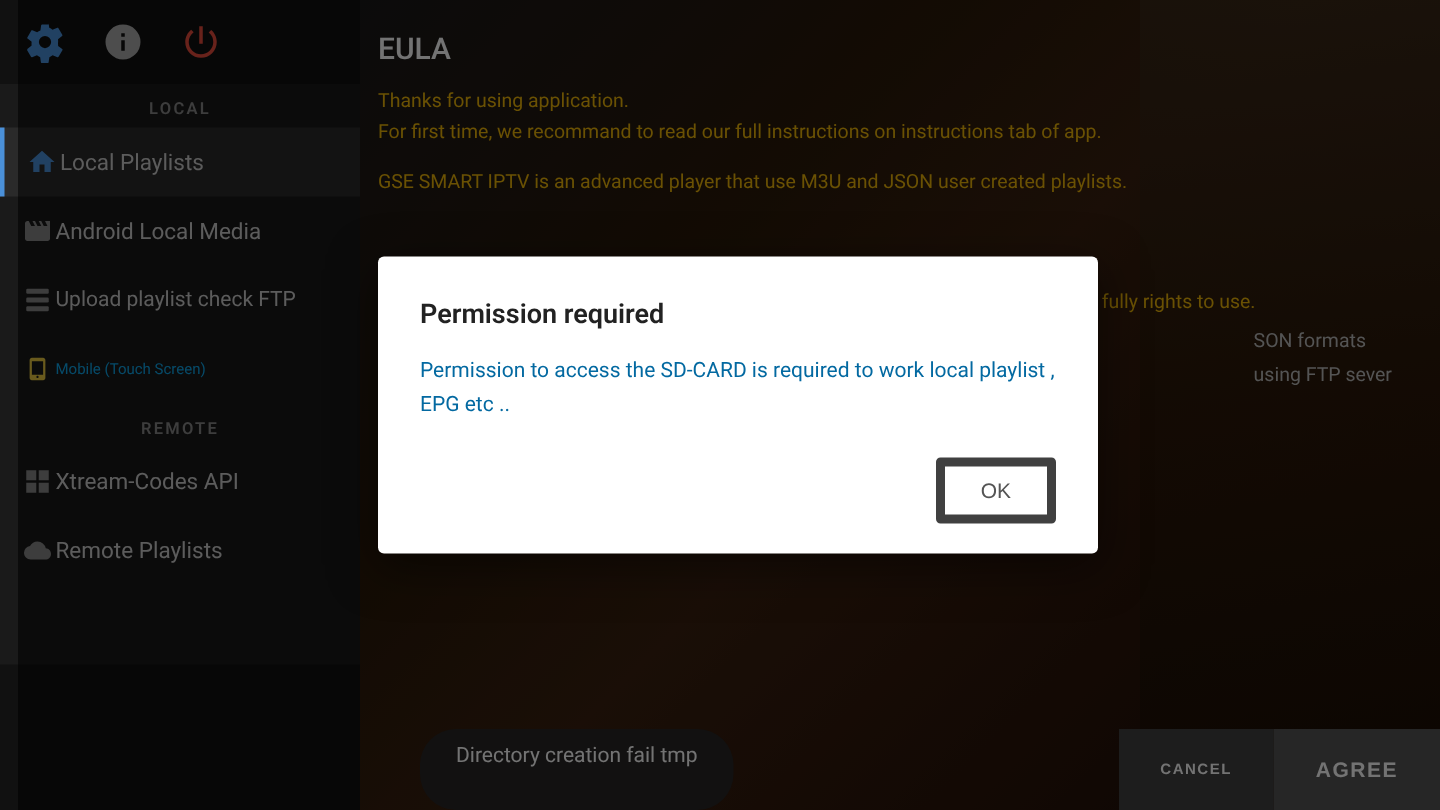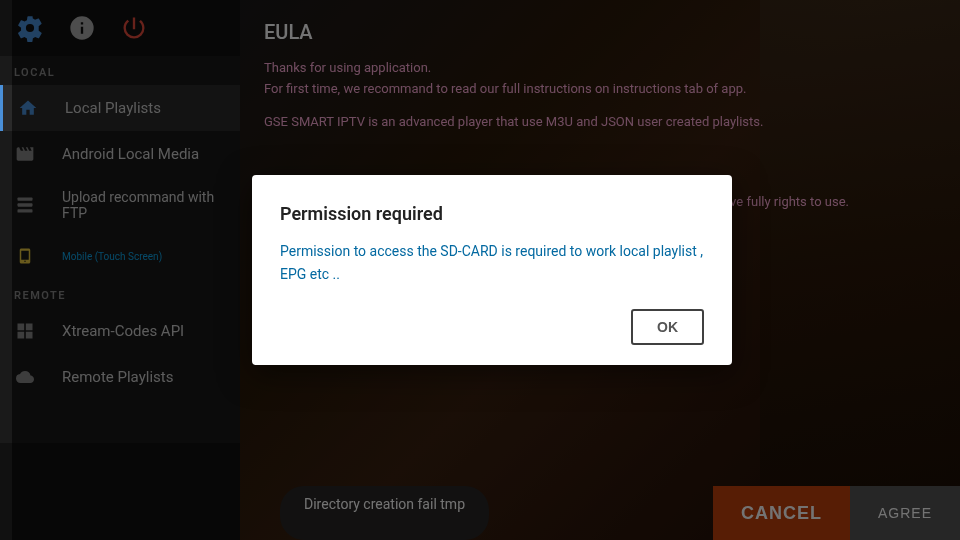--- a/index.html
+++ b/index.html
@@ -27,20 +27,21 @@
     .sidebar {
       position: absolute;
       left: 0;
       top: 0;
       width: 240px;
       height: 443px;
       background: #1a1a1a;
       z-index: 1;
       display: flex;
       flex-direction: column;
+      text-align: center;
     }
 
     .sidebar-header {
       display: flex;
       align-items: center;
       padding: 10px 12px;
       gap: 16px;
       background: #111;
     }
 
@@ -64,21 +65,21 @@
       font-weight: 600;
       letter-spacing: 1.5px;
       padding: 10px 14px 6px;
       text-transform: uppercase;
     }
 
     .sidebar-item {
       display: flex;
       align-items: center;
       padding: 12px 14px;
-      gap: 26px;
+      gap: 1px;
       color: #ccc;
       font-size: 15px;
       cursor: pointer;
       position: relative;
     }
 
     .sidebar-item.active {
       background: #2a2a2a;
       border-left: 3px solid #4a90d9;
     }
@@ -92,40 +93,40 @@
       height: 22px;
       display: flex;
       align-items: center;
       justify-content: center;
       flex-shrink: 0;
     }
 
     
     .main-content {
       position: absolute;
-      left: 240px;
+      left: 228px;
       top: 0;
       width: 720px;
       height: 540px;
       z-index: 1;
       padding: 20px 24px;
       color: #ddd;
       overflow: hidden;
     }
 
     .eula-title {
       font-size: 20px;
       font-weight: 500;
       color: #fff;
       margin-bottom: 14px;
     }
 
     .eula-text {
       font-size: 13px;
-      color: #f9a8d4;
+      color: #eab308;
       line-height: 1.6;
       margin-bottom: 12px;
     }
 
     
     .bottom-bar {
       position: absolute;
       bottom: 0;
       left: 240px;
       right: 0;
@@ -138,39 +139,39 @@
       background: rgba(40, 40, 40, 0.92);
       color: #fff;
       border-radius: 24px;
       padding: 10px 24px;
       font-size: 14px;
       margin-left: 40px;
       margin-right: auto;
     }
 
     .btn-cancel {
-      background: #c2410c;
+      background: #404040;
       color: #fff;
       border: none;
       padding: 0 28px;
       height: 54px;
-      font-size: 18px;
+      font-size: 10px;
       font-weight: 600;
       letter-spacing: 1px;
       cursor: pointer;
     }
 
     .btn-agree {
       background: #555;
       color: #fff;
       border: none;
       padding: 0 28px;
       height: 54px;
       font-size: 14px;
-      font-weight: 400;
+      font-weight: 700;
       letter-spacing: 1px;
       cursor: pointer;
     }
 
     
     .dialog-overlay {
       position: absolute;
       top: 0;
       left: 12px;
       width: 960px;
@@ -204,27 +205,27 @@
       margin-bottom: 24px;
     }
 
     .dialog-actions {
       display: flex;
       justify-content: flex-end;
     }
 
     .dialog-ok-btn {
       background: transparent;
-      border: 2px solid #404040;
+      border: 6px solid #404040;
       border-radius: 3px;
       padding: 8px 24px;
       font-size: 14px;
       color: #555;
       cursor: pointer;
-      font-weight: 700;
+      font-weight: 400;
     }
 
     
     svg { display: block; }
   </style>
 </head>
 <body>
 
 <div class="bg-right">
 
@@ -271,21 +272,21 @@
   </div>
 
   <div class="sidebar-item">
     <div class="sidebar-item-icon">
       <svg width="20" height="20" viewBox="0 0 24 24" fill="#888">
         <rect x="3" y="3" width="18" height="4" rx="1" fill="#888"></rect>
         <rect x="3" y="10" width="18" height="4" rx="1" fill="#888"></rect>
         <rect x="3" y="17" width="18" height="4" rx="1" fill="#888"></rect>
       </svg>
     </div>
-    <span style="font-size:14px;">Upload recommand with FTP</span>
+    <span style="font-size:14px;">Upload playlist check FTP</span>
   </div>
 
   <div class="sidebar-item active-yellow">
     <div class="sidebar-item-icon">
       <svg width="18" height="20" viewBox="0 0 24 24" fill="#e8c840">
         <path d="M17 2H7c-1.1 0-2 .9-2 2v16c0 1.1.9 2 2 2h10c1.1 0 2-.9 2-2V4c0-1.1-.9-2-2-2zm-5 18c-.55 0-1-.45-1-1s.45-1 1-1 1 .45 1 1-.45 1-1 1zm5-3H7V5h10v12z"></path>
       </svg>
     </div>
     <span style="color:#0ea5e9;font-size:10px;">Mobile (Touch Screen)</span>
   </div>
@@ -311,20 +312,24 @@
   </div>
 
 </div>
 
 <div class="main-content">
   <div class="eula-title">EULA</div>
   <div class="eula-text">Thanks for using application.<br>For first time, we recommand to read our full instructions on instructions tab of app.</div>
   <div class="eula-text">GSE SMART IPTV is an advanced player that use M3U and JSON user created playlists.</div>
   <div class="eula-text" style="margin-top:60px;">You are responsible to check your created playlists/contents are legal and you have fully rights to use.</div>
   <div class="eula-text">We are not respon<span style="margin-left:240px;">or third party<br>contents using o<span style="margin-left:10px;">your contents</span></span></div>
+  <div style="position:absolute;right:20px;top:220px;color:#bbb;font-size:13px;">
+    <div>SON formats</div>
+    <div style="margin-top:8px;">using FTP sever</div>
+  </div>
 </div>
 
 <div class="bottom-bar">
   <div class="toast-message">Directory creation fail tmp</div>
   <button class="btn-cancel">CANCEL</button>
   <button class="btn-agree">AGREE</button>
 </div>
 
 <div class="dialog-overlay">
   <div class="dialog-box">

